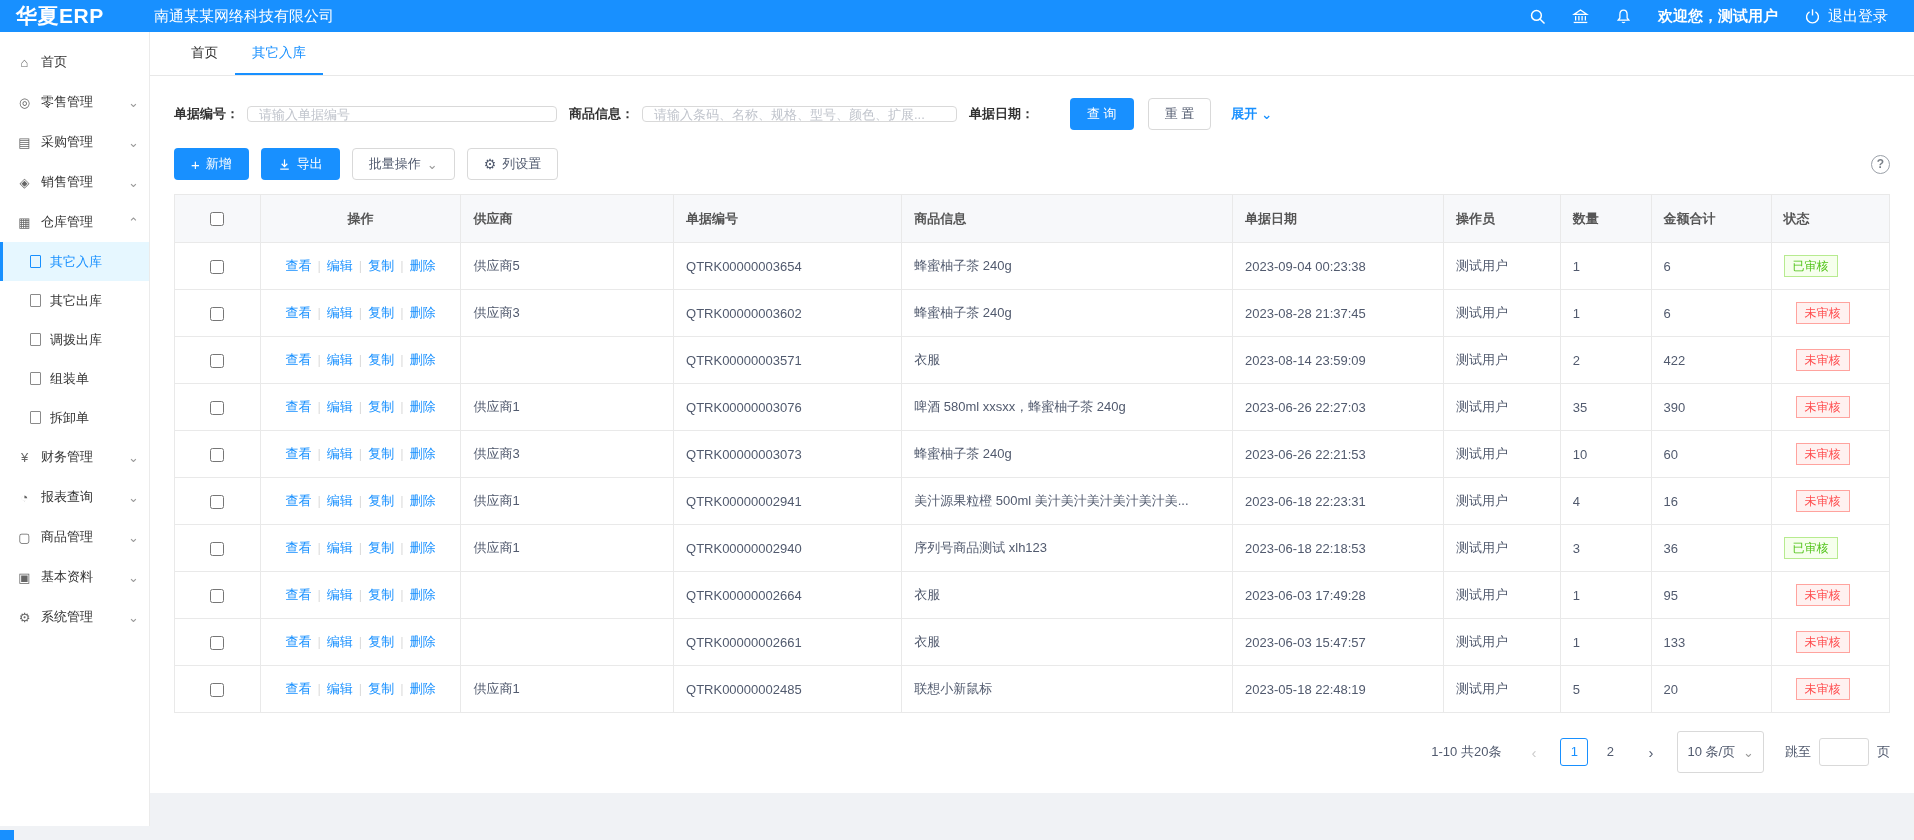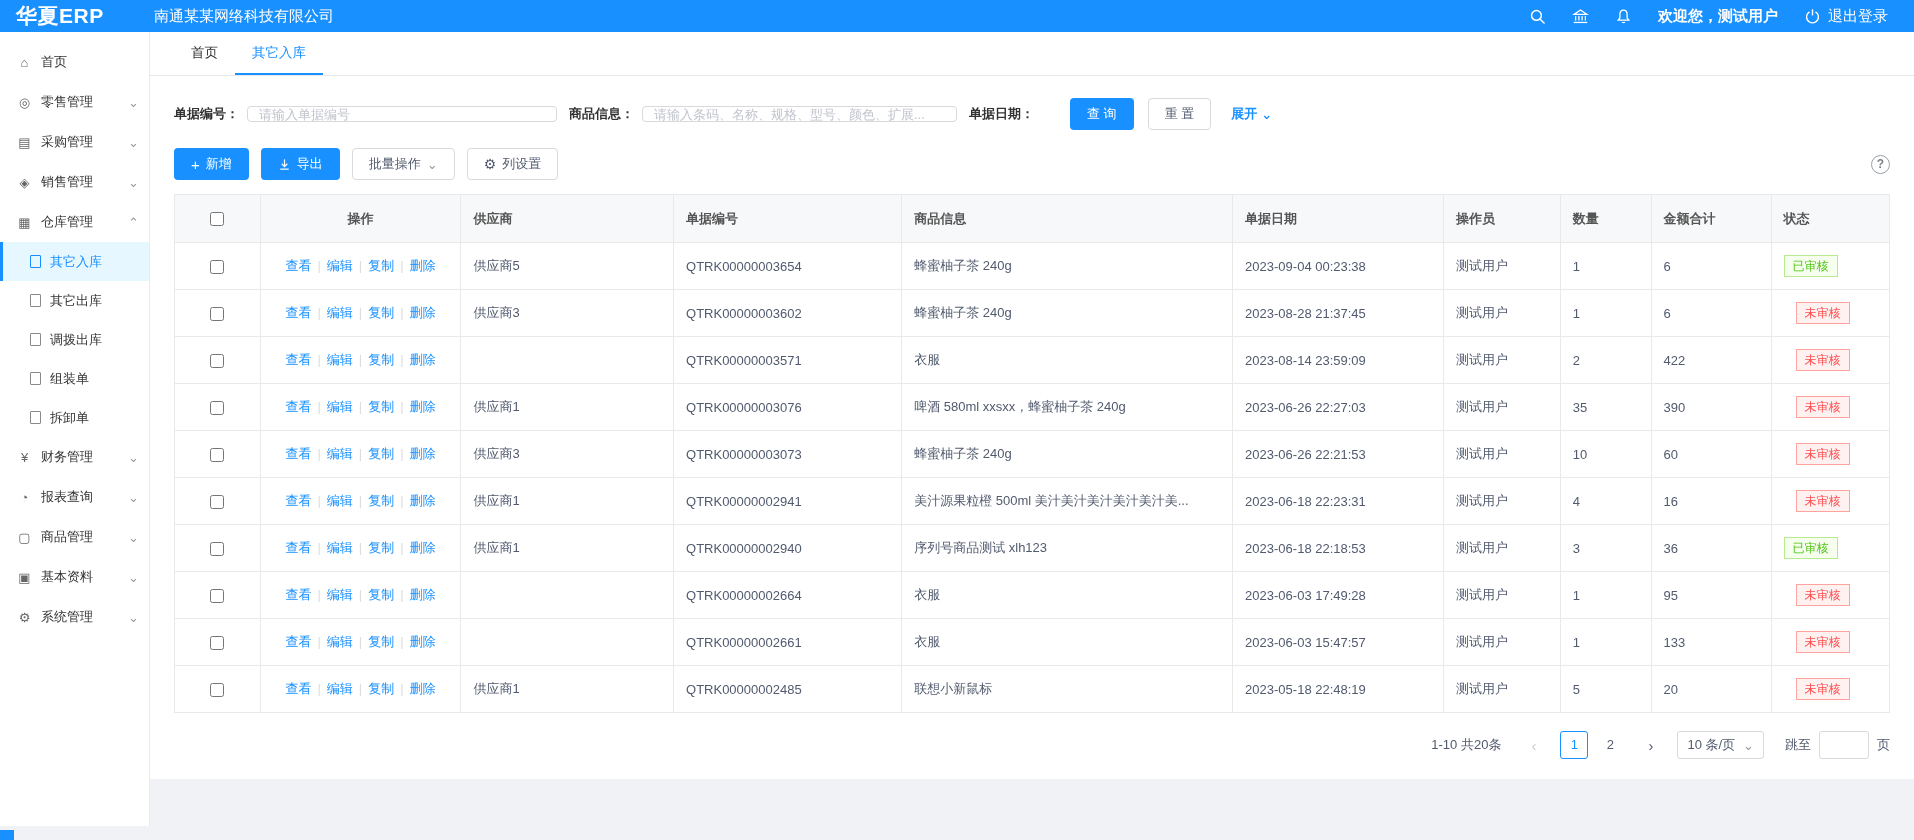--- a/index.html
+++ b/index.html
@@ -74,21 +74,21 @@
   .badge.pending{color:#ff4d4f;border-color:#ffa39e;background:#fff1f0;margin-left:12px;}
 
   
   .pagination{display:flex;align-items:center;justify-content:flex-end;margin-top:18px;gap:21px;color:#515a6e;}
   .pg-total{margin-right:6px;}
   .pg-arrow{cursor:pointer;font-size:15px;padding:0 3px;color:#515a6e;}
   .pg-arrow.disabled{color:#ccc;cursor:default;}
   .pages{display:flex;align-items:center;gap:8px;}
   .page-num{min-width:28px;height:28px;line-height:26px;text-align:center;border:1px solid transparent;border-radius:3px;cursor:pointer;}
   .page-num.active{border-color:#1890ff;color:#1890ff;background:#fff;}
-  .page-size{height:28px;border:1px solid #d9d9d9;border-radius:3px;background:#fff;display:flex;align-items:center;gap:8px;padding:0 9px;cursor:pointer;}
+  .page-size{height:42px;border:1px solid #d9d9d9;border-radius:3px;background:#fff;display:flex;align-items:center;gap:8px;padding:0 9px;cursor:pointer;}
   .jump{display:flex;align-items:center;gap:8px;}
   .jump-input{width:50px;height:28px;border:1px solid #d9d9d9;border-radius:3px;outline:none;padding:0 6px;font-family:inherit;}
 </style>
 </head>
 <body>
 
 <header class="topbar">
   <div class="logo">华夏ERP</div>
   <div class="company">南通某某网络科技有限公司</div>
   <div class="topbar-right">

